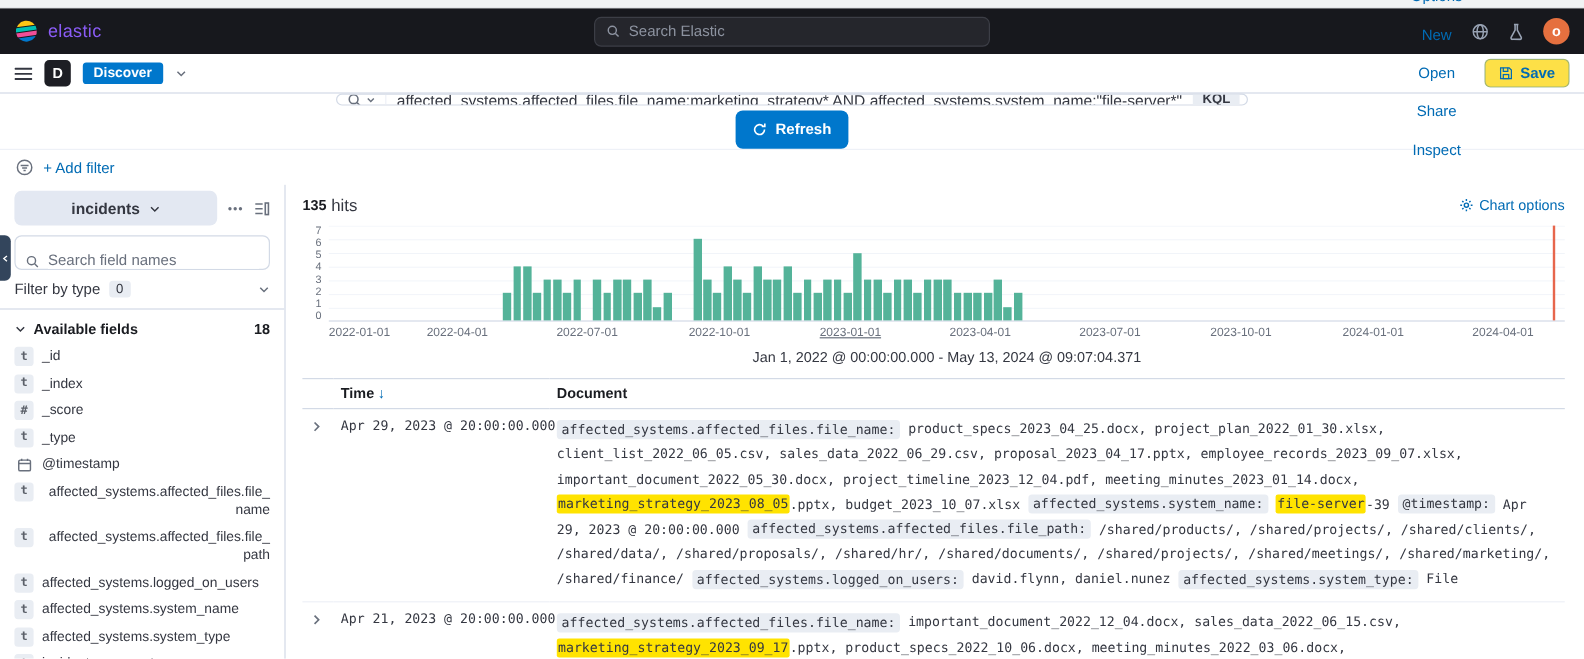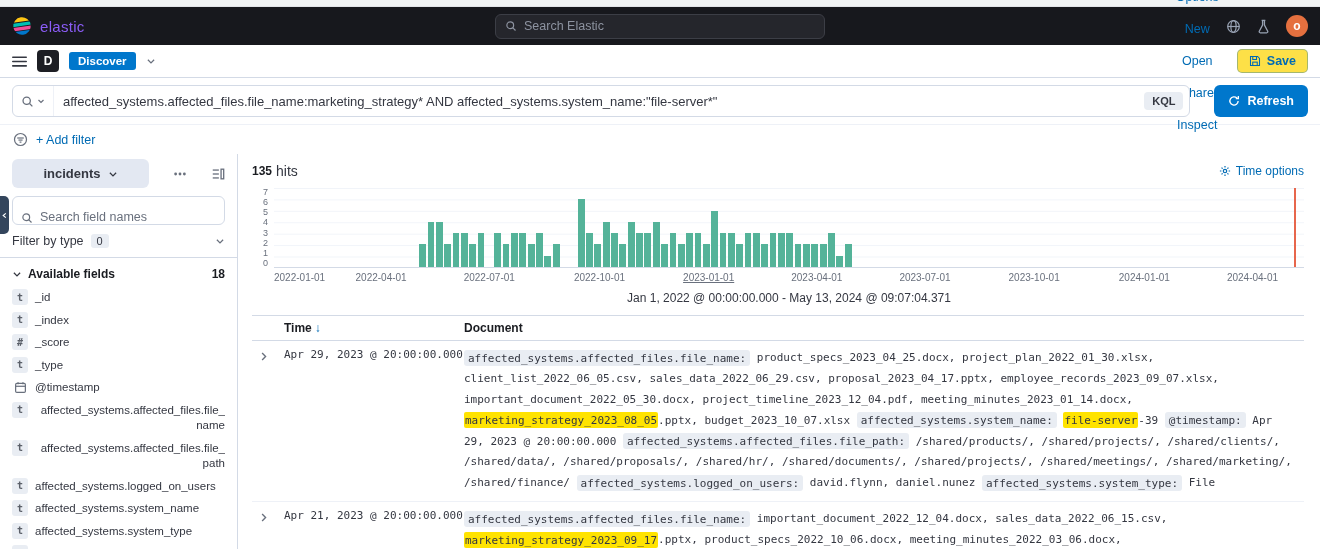--- a/index.html
+++ b/index.html
@@ -22,41 +22,41 @@
   
   .toolbar { height:33px; border-bottom:1px solid #D3DAE6; display:flex; align-items:center; padding:0 12px; gap:10px; background:#fff; }
   .hamburger { display:flex; align-items:center; cursor:pointer; }
   .space-badge { width:22px; height:22px; border-radius:4px; background:#1d1e24; color:#fff; font-size:12px; font-weight:bold; display:flex; align-items:center; justify-content:center; cursor:pointer; }
   .app-badge { background:#0077CC; color:#fff; font-size:11.5px; font-weight:bold; padding:3px 9px; border-radius:3px; cursor:pointer; }
   .toolbar-right { margin-left:auto; display:flex; align-items:center; gap:18px; }
   .tlink { color:#006BB4; font-size:12.5px; text-decoration:none; cursor:pointer; }
   .save-btn { display:flex; align-items:center; gap:6px; border:1px solid rgba(0,107,180,.35); border-radius:5px; padding:4px 11px; color:#006BB4; font-size:12.5px; font-weight:600; background:#fde047; cursor:pointer; }
 
   
-  .querybar { height:47px; display:flex; align-items:center; gap:24px; padding:0 12px; border-bottom:1px solid #EEF1F7; }
+  .querybar { height:47px; display:flex; align-items:center; gap:4px; padding:0 12px; border-bottom:1px solid #EEF1F7;flex-direction:column; }
   .query-box { flex:1; height:32px; border:1px solid #D3DAE6; border-radius:6px; display:flex; align-items:center; background:#fff; overflow:hidden; }
   .qb-left { display:flex; align-items:center; gap:3px; padding:0 8px; height:100%; border-right:1px solid #EEF1F7; color:#69707D; cursor:pointer; }
   .query-text { flex:1; padding:0 9px; font-size:13px; color:#343741; white-space:nowrap; overflow:hidden; cursor:text; }
   .kql-chip { margin-right:6px; background:#E9EDF3; padding:3px 8px; border-radius:4px; font-size:11px; font-weight:bold; color:#343741; cursor:pointer; }
   .date-group { height:32px; border:1px solid #D3DAE6; border-radius:6px; display:flex; align-items:center; background:#fff; overflow:hidden; }
   .cal-btn { height:100%; display:flex; align-items:center; gap:4px; padding:0 9px; background:#E9EDF3; border-right:1px solid #D3DAE6; cursor:pointer; }
   .date-text { display:flex; align-items:center; gap:14px; padding:0 14px; font-size:12.5px; color:#343741; }
   .date-part { cursor:pointer; white-space:nowrap; }
   .date-arrow { color:#69707D; }
   .refresh-btn { height:32px; background:#0077CC; border:none; border-radius:6px; color:#fff; font-size:12.5px; font-weight:600; display:flex; align-items:center; gap:7px; padding:0 14px; cursor:pointer; }
 
   
   .filterbar { height:29px; display:flex; align-items:center; gap:8px; padding:0 13px; }
   .add-filter { color:#006BB4; font-size:12.5px; cursor:pointer; }
 
   
   .content { display:flex; height:395px; }
 
   .sidebar { width:238px; min-width:238px; border-right:1px solid #D3DAE6; padding:5px 12px 0 12px; overflow:hidden; }
-  .dv-row { display:flex; align-items:center; gap:24px;justify-content:space-between; }
+  .dv-row { display:flex; align-items:center; gap:8px;justify-content:space-between; }
   .dv-select { flex:1; height:29px; background:#E3E8F2; border-radius:6px; display:flex; align-items:center; justify-content:center; gap:7px; font-size:13px; font-weight:600; color:#343741; cursor:pointer; }
   .icon-btn { color:#69707D; display:flex; align-items:center; cursor:pointer; }
   .fs-box { margin-top:8px; height:29px; border:1px solid #D3DAE6; border-radius:6px; display:flex; align-items:flex-end; gap:7px; padding:0 8px; color:#69707D; }
   .fs-box input { border:none; outline:none; flex:1; font-size:12.5px; color:#343741; font-family:inherit; min-width:0; }
   .fs-box input::placeholder { color:#69707D; }
   .fbt-row { height:32px; display:flex; align-items:center; gap:7px; font-size:12.5px; color:#343741; cursor:pointer; }
   .count-badge { background:#E9EDF3; border-radius:3px; padding:1px 6px; font-size:11px; }
   .fbt-caret { margin-left:auto; display:flex; }
   .sb-divider { border-top:1px solid #D3DAE6; margin:0 -12px; }
   .af-header { display:flex; align-items:center; gap:6px; padding:9px 0 5px 0; font-size:12px; font-weight:700; color:#1a1c21; cursor:pointer; }
@@ -336,21 +336,21 @@
     <div class="hits-row">
       <span class="hits-num">135</span>
       <span class="hits-label">hits</span>
       <span class="chart-opts">
         <span style="display:flex;">
           <svg width="12" height="12" viewBox="0 0 16 16" fill="none" stroke="#006BB4" stroke-width="1.6">
               <circle cx="8" cy="8" r="2.3"></circle>
               <path d="M8 1.2v2M8 12.8v2M1.2 8h2M12.8 8h2M3.4 3.4l1.4 1.4M11.2 11.2l1.4 1.4M12.6 3.4l-1.4 1.4M4.8 11.2l-1.4 1.4"></path>
             </svg>
         </span>
-        <span>Time options</span>
+        <span>Chart options</span>
       </span>
     </div>
 
     <div class="chart-wrap">
       <div class="y-axis">
           <div class="ytick">7</div>
           <div class="ytick">6</div>
           <div class="ytick">5</div>
           <div class="ytick">4</div>
           <div class="ytick">3</div>

